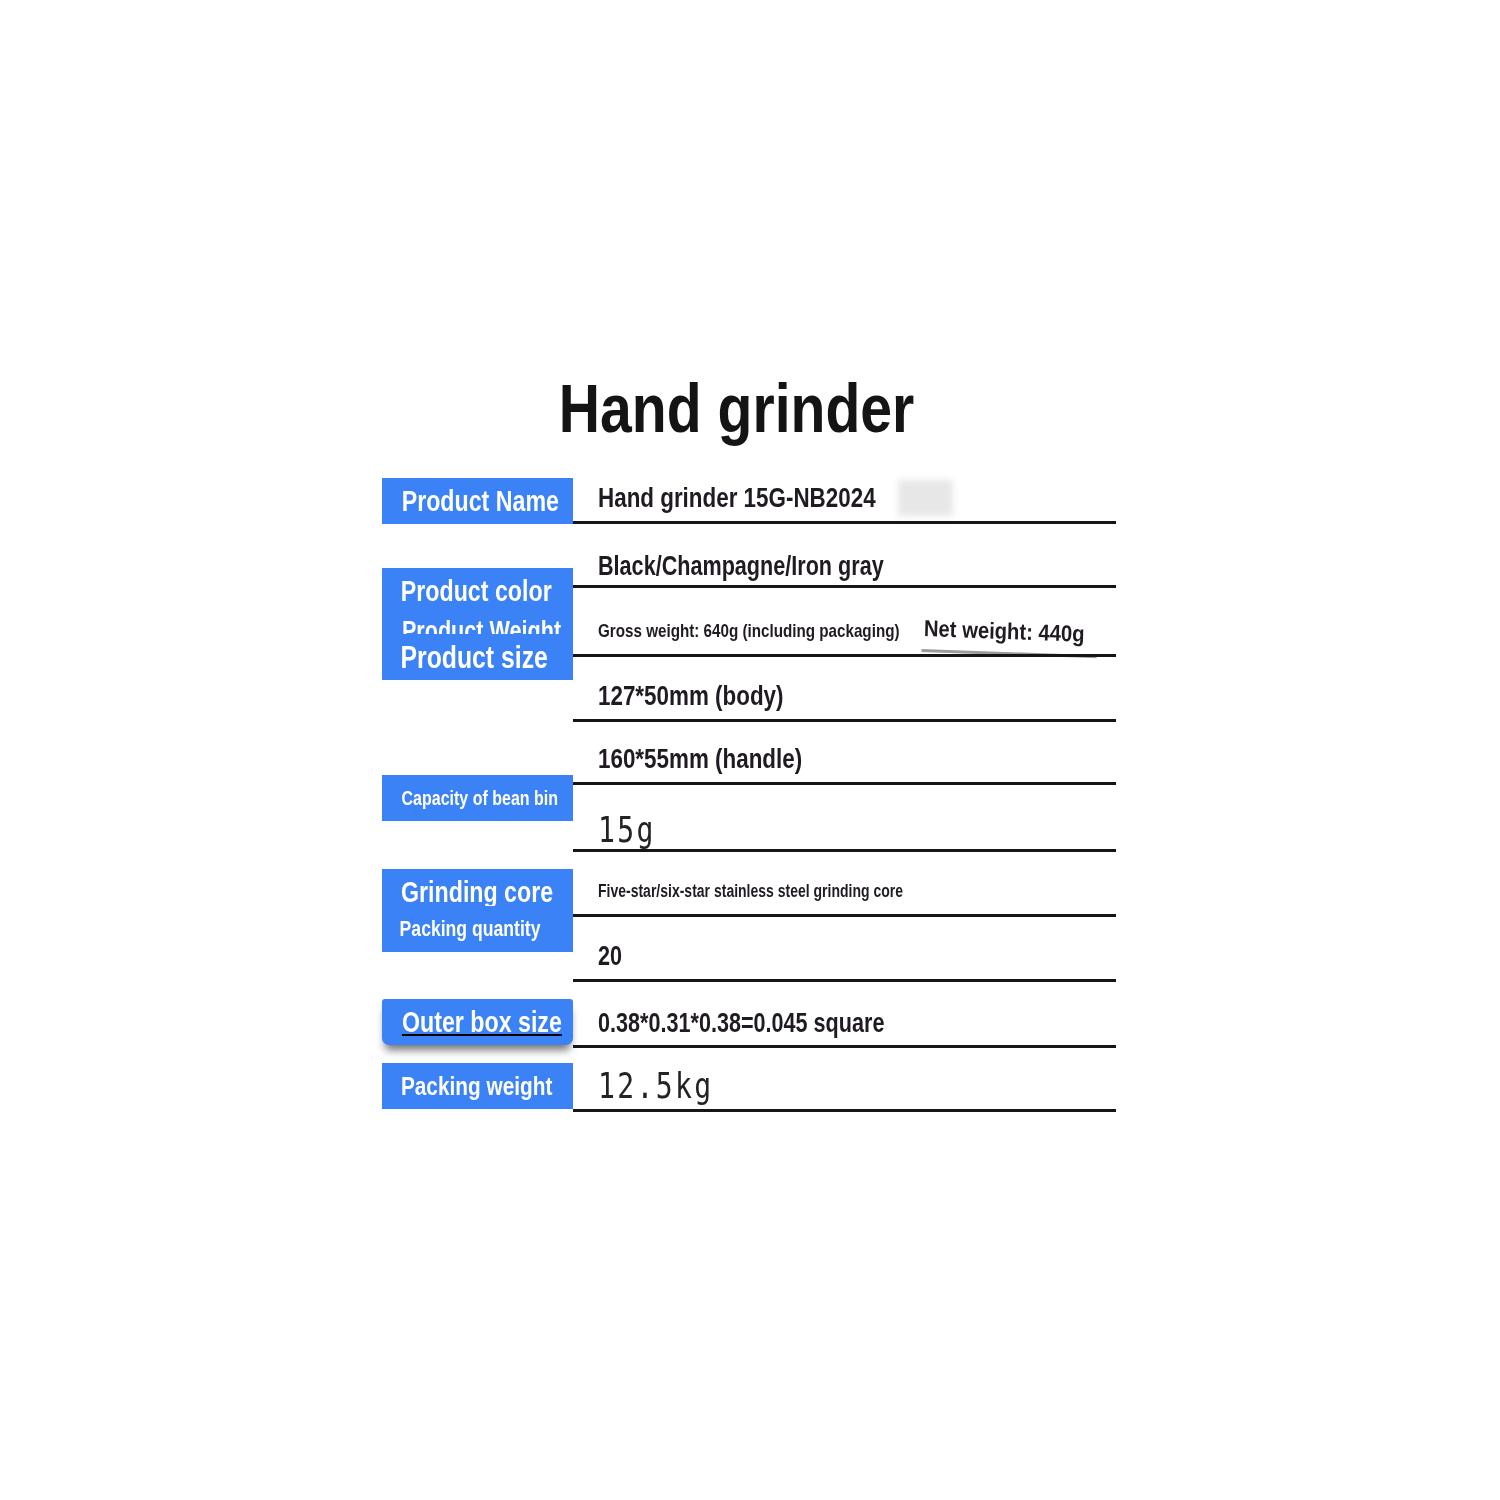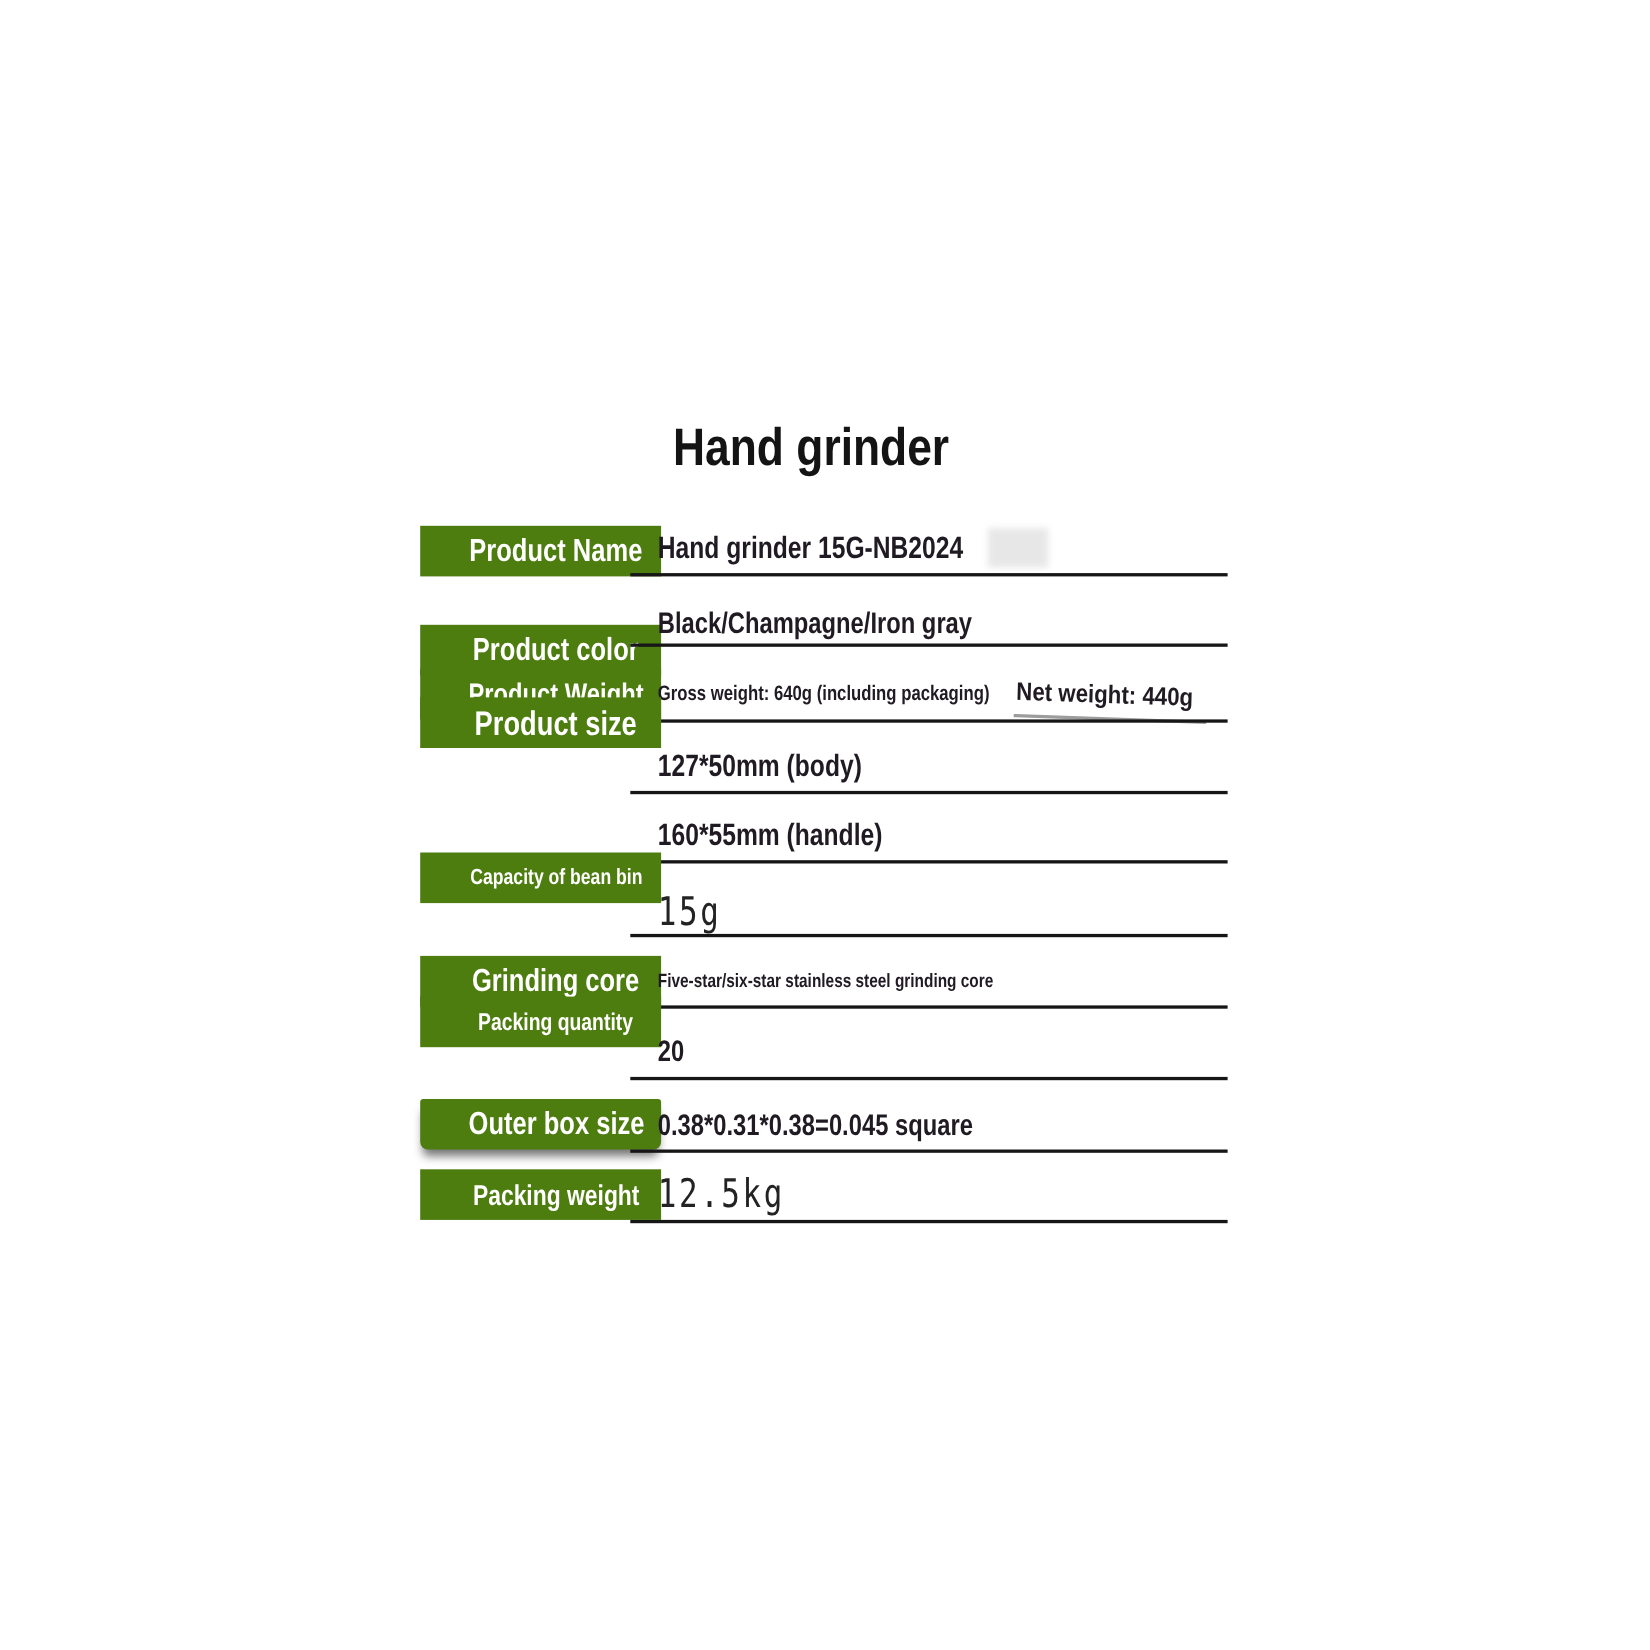--- a/index.html
+++ b/index.html
@@ -1,31 +1,31 @@
 <!DOCTYPE html>
 <html><head>
 <meta charset="utf-8">
 <style>
   html,body{margin:0;padding:0;background:#ffffff;}
   body{width:1500px;height:1500px;overflow:hidden;font-family:"Liberation Sans",sans-serif;}
   .page{position:relative;width:1500px;height:1500px;background:#ffffff;}
 
   
   .title{position:absolute;top:379px;left:0;width:1474px;text-align:center;
-         font-size:48px;font-weight:700;color:#141414;line-height:58px;white-space:nowrap;}
+         font-size:68px;font-weight:700;color:#141414;line-height:58px;white-space:nowrap;}
   .squeeze{display:inline-block;transform:scaleX(.84);transform-origin:50% 50%;}
 
   
-  .box{position:absolute;left:382px;width:191px;height:46px;background:#4d7c0f;
-       display:flex;align-items:center;justify-content:center;padding-left:28px;}
+  .box{position:absolute;left:382px;width:191px;height:46px;background:#3b82f6;
+       display:flex;align-items:center;justify-content:flex-start;}
   .lbl{color:#ffffff;font-weight:700;white-space:nowrap;line-height:1;
        transform:scaleX(.8);transform-origin:50% 50%;}
   .b1{top:478px}.b2{top:568px}.b3{top:608px}.b4{top:634px}.b6{top:775px}
   .b7{top:869px}.b8{top:906px}.b9{top:999px}.b10{top:1063px}
-  .b9{box-shadow:0 8px 9px -3px rgba(0,0,0,.55);border-radius:3px 3px 7px 7px;}
+  .b9{box-shadow:0 8px 9px -3px rgba(0,0,0,.55);border-radius:3px 3px 7px 7px;text-decoration:underline;}
   .b1 .lbl{font-size:29px}.b2 .lbl{font-size:29px}.b3 .lbl{font-size:27px}
   .b4 .lbl{font-size:31px}.b6 .lbl{font-size:20px}.b7 .lbl{font-size:29px}
   .b8 .lbl{font-size:22px}.b9 .lbl{font-size:29px}.b10 .lbl{font-size:26px}
 
   
   .val{position:absolute;left:598px;font-weight:700;color:#201a22;white-space:nowrap;
        line-height:1.18;transform:scaleX(.8);transform-origin:0 50%;}
   .v1{top:481px;font-size:28px}
   .v2{top:551px;font-size:27px}
   .v3a{top:620px;font-size:19px}

